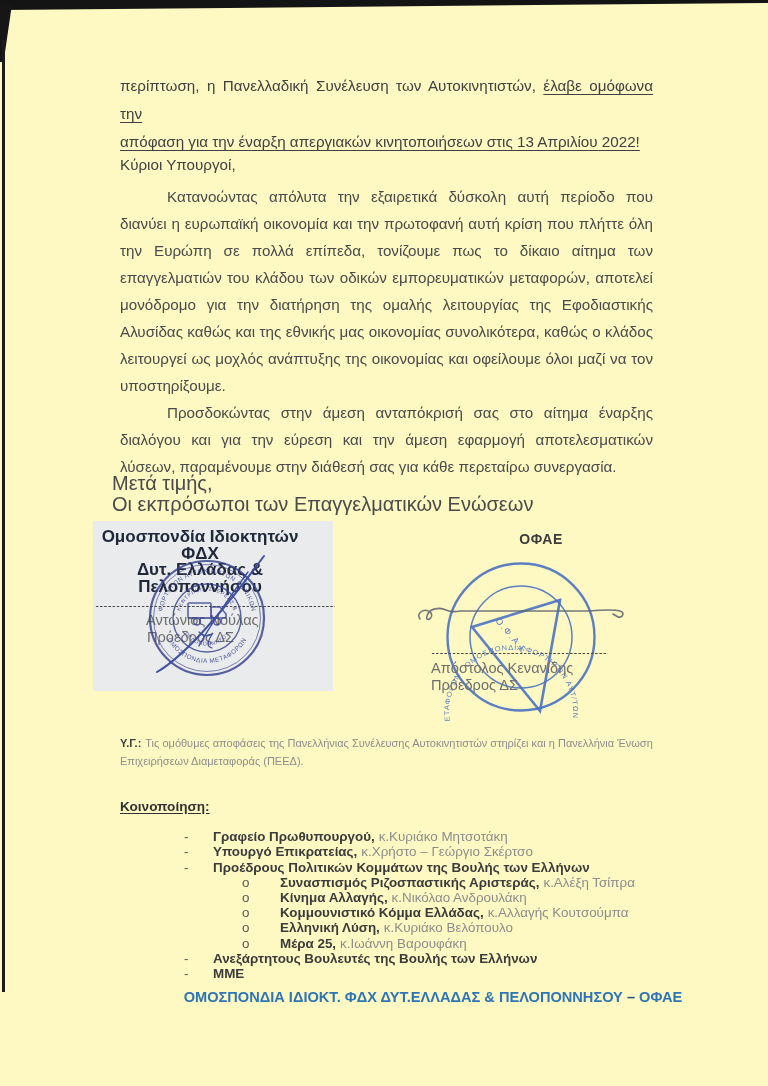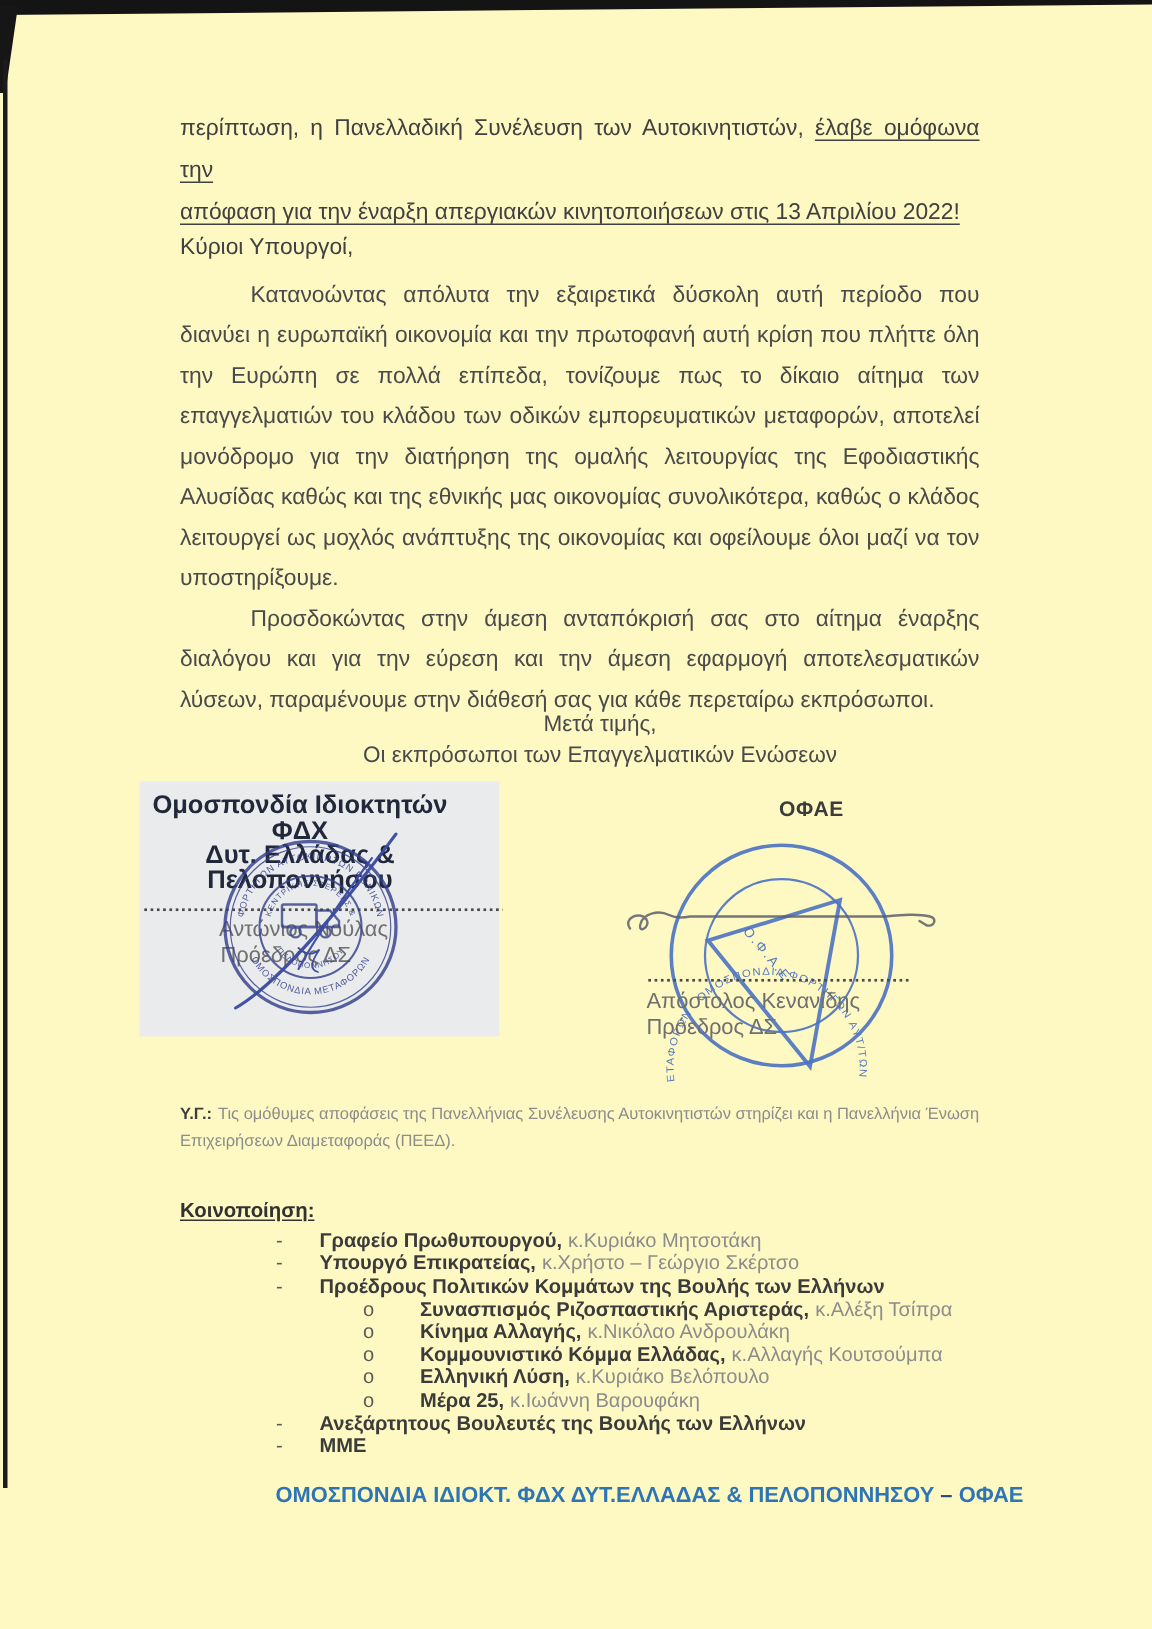--- a/index.html
+++ b/index.html
@@ -21,22 +21,22 @@
     font-size:15.2px;line-height:28px;color:#414141;}
   .opening .l1{text-align:justify;text-align-last:justify;}
 
   .salutation{position:absolute;left:120px;top:156px;font-size:15.2px;color:#414141;}
 
   .bodytext{position:absolute;left:120px;top:183px;width:533px;
     font-size:15.2px;line-height:27px;text-align:justify;color:#4a4a4a;}
   .bodytext p{margin:0;text-indent:47px;}
   .bodytext p.p2{margin-top:0;}
 
-  .closing{position:absolute;left:112px;top:473px;width:576px;text-align:center;
-    font-size:15px;line-height:20.5px;color:#4a4a4a;}
+  .closing{position:absolute;left:112px;top:473px;width:576px;
+    font-size:20px;line-height:20.5px;color:#4a4a4a;}
 
   
   .sig-left-bg{position:absolute;left:93px;top:521px;width:240px;height:170px;background:#e9ebec;}
   .sig-left-org{position:absolute;left:84px;top:529px;width:232px;text-align:center;
     font-weight:bold;font-size:17px;line-height:16.5px;color:#20283a;}
   .dots{background-image:radial-gradient(circle,#4a4a4a 0.9px,rgba(0,0,0,0) 1px);
     background-size:4.2px 3px;background-repeat:repeat-x;height:3px;}
   .dot-left{position:absolute;left:95px;top:605px;width:240px;}
   .sig-left-name{position:absolute;left:146px;top:612px;font-size:14.6px;color:#6f6f6f;}
   .sig-left-title{position:absolute;left:147px;top:629px;font-size:14.6px;color:#6f6f6f;}
@@ -49,21 +49,21 @@
   .squiggle{position:absolute;left:414px;top:598px;width:246px;height:34px;}
   .dot-right{position:absolute;left:431px;top:652px;width:177px;}
   .sig-right-name{position:absolute;left:431px;top:660px;font-size:14.6px;color:#6f6f6f;}
   .sig-right-title{position:absolute;left:431px;top:677px;font-size:14.6px;color:#6f6f6f;}
 
   .ps{position:absolute;left:120px;top:735px;width:548px;font-size:11px;line-height:17.5px;color:#8c8c8c;}
   .ps .ps-label{font-weight:bold;color:#3d3d3d;margin-right:4px;}
 
   .cc{position:absolute;left:120px;top:799px;width:548px;font-size:13.4px;line-height:15.2px;}
   .cc-head{display:inline-block;font-weight:bold;color:#323232;font-size:13.6px;
-    text-decoration:underline;text-underline-offset:2px;margin-bottom:5px;}
+    text-decoration:underline;text-underline-offset:2px;margin-bottom:15px;}
   .cc-item{position:relative;color:#8c8c8c;}
   .cc-item .bullet{position:absolute;color:#5a5a5a;}
   .cc-item .b{font-weight:bold;color:#3b3b3b;}
   .cc-item .r{margin-left:4px;}
   .lvl1{padding-left:93px;}
   .lvl1 .bullet{left:64px;}
   .lvl2{padding-left:160px;}
   .lvl2 .bullet{left:122px;}
 
   .footer{position:absolute;left:98px;top:989px;width:670px;text-align:center;
@@ -83,21 +83,21 @@
 
   <div class="opening">
     <div class="l1"><span>περίπτωση, η Πανελλαδική Συνέλευση των Αυτοκινητιστών, </span><span class="u">έλαβε ομόφωνα την</span></div>
     <div class="u">απόφαση για την έναρξη απεργιακών κινητοποιήσεων στις 13 Απριλίου 2022!</div>
   </div>
 
   <div class="salutation">Κύριοι Υπουργοί,</div>
 
   <div class="bodytext">
     <p>Κατανοώντας απόλυτα την εξαιρετικά δύσκολη αυτή περίοδο που διανύει η ευρωπαϊκή οικονομία και την πρωτοφανή αυτή κρίση που πλήττε όλη την Ευρώπη σε πολλά επίπεδα, τονίζουμε πως το δίκαιο αίτημα των επαγγελματιών του κλάδου των οδικών εμπορευματικών μεταφορών, αποτελεί μονόδρομο για την διατήρηση της ομαλής λειτουργίας της Εφοδιαστικής Αλυσίδας καθώς και της εθνικής μας οικονομίας συνολικότερα, καθώς ο κλάδος λειτουργεί ως μοχλός ανάπτυξης της οικονομίας και οφείλουμε όλοι μαζί να τον υποστηρίξουμε.</p>
-    <p class="p2">Προσδοκώντας στην άμεση ανταπόκρισή σας στο αίτημα έναρξης διαλόγου και για την εύρεση και την άμεση εφαρμογή αποτελεσματικών λύσεων, παραμένουμε στην διάθεσή σας για κάθε περεταίρω εκπρόσωποι.</p>
+    <p class="p2">Προσδοκώντας στην άμεση ανταπόκρισή σας στο αίτημα έναρξης διαλόγου και για την εύρεση και την άμεση εφαρμογή αποτελεσματικών λύσεων, παραμένουμε στην διάθεσή σας για κάθε περεταίρω συνεργασία.</p>
   </div>
 
   <div class="closing">
     <div>Μετά τιμής,</div>
     <div>Οι εκπρόσωποι των Επαγγελματικών Ενώσεων</div>
   </div>
 
   <div class="sig-left-bg"></div>
   <div class="sig-left-org">
     <div>Ομοσπονδία Ιδιοκτητών ΦΔΧ</div>

